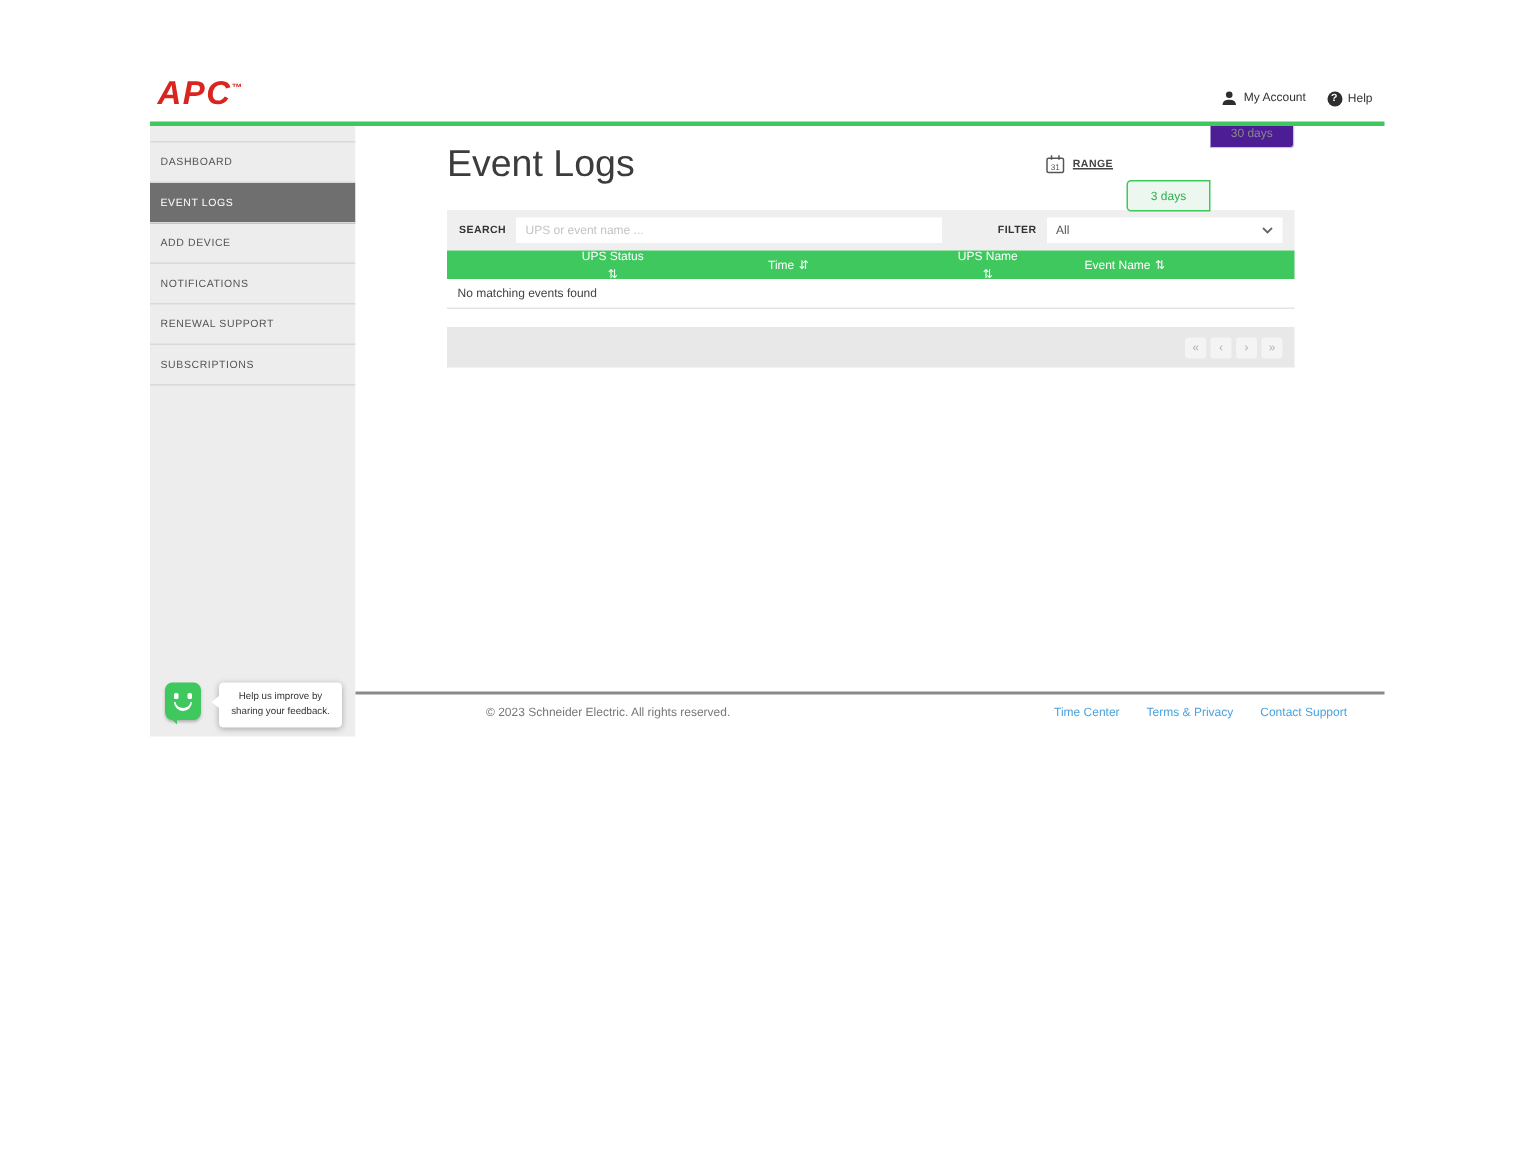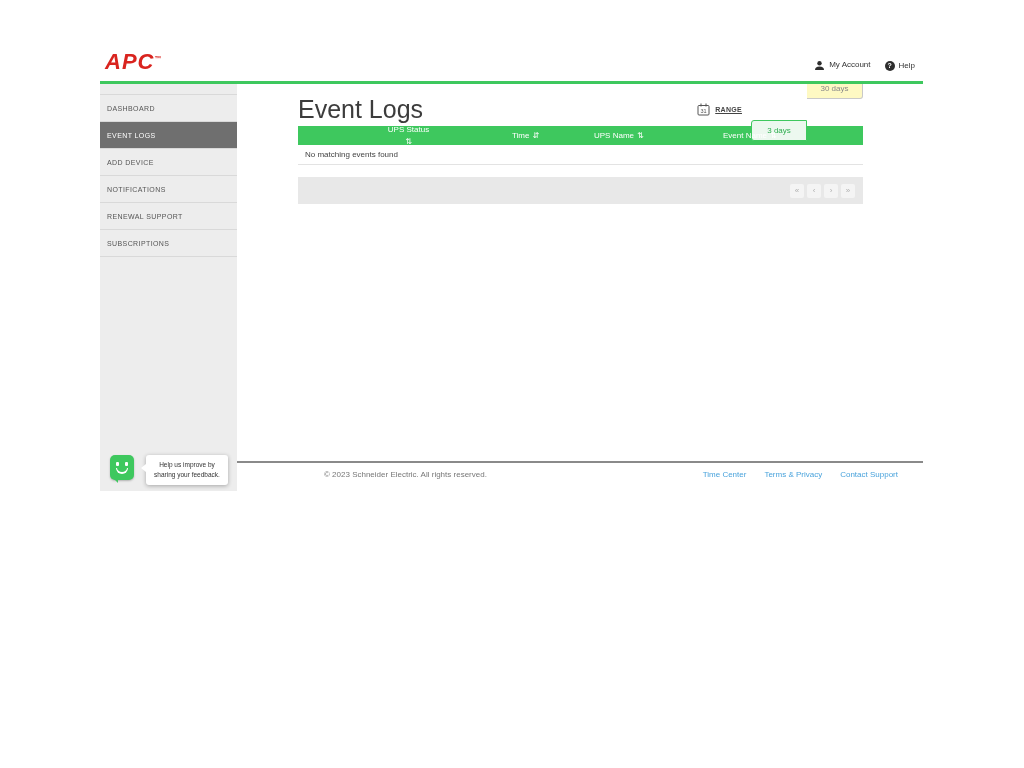--- a/index.html
+++ b/index.html
@@ -26,21 +26,21 @@
 
   
   .title-row { margin-top:8px; display:flex; align-items:center; justify-content:space-between; height:34px; }
   .page-title { font-size:25px; font-weight:400; color:#3c3c3c; }
   .range-wrap { display:flex; align-items:center; gap:5px; }
   .cal-icon { display:block; }
   .range-label { font-size:7px; font-weight:bold; color:#444; text-decoration:underline; letter-spacing:.3px; }
   .range-group { display:flex; margin-left:4px; }
   .range-btn { width:56px; height:21px; font-size:8px; display:flex; align-items:center; justify-content:center; cursor:pointer; }
   .range-btn.selected { background:#ecf8ef; border:1px solid #3ec85e; color:#2fae50; border-radius:3px 0 0 3px;margin-top:42px; }
-  .range-btn.unselected { background:#fef9c3; border:1px solid #c9c9c9; border-left:none; color:#888; border-radius:0 3px 3px 0; }
+  .range-btn.unselected { background:#4c1d95; border:1px solid #c9c9c9; border-left:none; color:#888; border-radius:0 3px 3px 0; }
 
   
   .banner { margin-top:10px; height:28px; background:#f6f6f6; border-radius:2px; display:flex; align-items:center; padding:0 10px; cursor:pointer; }
   .banner-text { font-size:8px; color:#555; margin-left:7px; }
   .banner-text b { color:#333; }
   .banner-chevron { margin-left:auto; display:block; }
 
   
   .search-row { margin-top:14px; height:27px; background:#efefef; display:flex; align-items:center; padding:0 8px; }
   .mini-label { font-size:7px; font-weight:bold; color:#333; letter-spacing:.3px; }
@@ -52,21 +52,21 @@
 
   
   .download-row { margin-top:9px; height:14px; display:flex; justify-content:flex-end; align-items:center; }
   .download-link { font-size:8px; color:#4aa3dc; text-decoration:none; display:flex; align-items:center; gap:3px; cursor:pointer; }
 
   
   .tbl-head { height:19px; background:#3ec85e; display:flex; align-items:center; color:#fff; font-size:8px; }
   .th { display:flex; align-items:center; gap:3px; cursor:pointer; }
   .th-ups-status { width:214px; padding-left:7px;flex-direction:column; }
   .th-time { width:82px; }
-  .th-ups-name { width:129px; }
+  .th-ups-name { width:129px;flex-direction:column; }
   .th-event-name { flex:1; }
   .sort-glyph { font-family:"DejaVu Sans", sans-serif; font-size:8px; }
   .tbl-empty { height:20px; line-height:20px; font-size:8px; color:#444; padding-left:7px; border-bottom:1px solid #e3e3e3; background:#fff; }
 
   
   .pager { margin-top:12px; height:27px; background:#e8e8e8; display:flex; align-items:center; justify-content:flex-end; padding-right:8px; gap:3px; }
   .pg-btn { width:14px; height:14px; background:#f4f4f4; border:none; border-radius:2px; color:#b0b0b0; font-size:8px; line-height:14px; text-align:center; cursor:pointer; font-family:"Liberation Sans", sans-serif; padding:0; }
 
   
   .main-footer { margin-top:auto; border-top:2px solid #8a8a8a; display:flex; align-items:flex-start; padding:7px 25px 12px 87px;text-align:center; }
@@ -132,20 +132,31 @@
             </svg>
             <span class="range-label">RANGE</span>
             <div class="range-group">
               <div class="range-btn selected">3 days</div>
               <div class="range-btn unselected">30 days</div>
             </div>
           </div>
         </div>
 
 
+        <div class="search-row">
+          <span class="mini-label">SEARCH</span>
+          <input class="search-input" type="text" placeholder="UPS or event name ..." style="">
+          <span class="mini-label filter-label">FILTER</span>
+          <div class="filter-select">
+            <span>All</span>
+            <svg class="filter-caret" width="8" height="5" viewBox="0 0 8 5">
+                <path d="M1 1 L4 4 L7 1" fill="none" stroke="#666" stroke-width="1.2"></path>
+              </svg>
+          </div>
+        </div>
 
 
         <div class="tbl-head">
           <div class="th th-ups-status">
             <span>UPS Status</span>
             <span class="sort-glyph">⇅</span>
           </div>
           <div class="th th-time">
             <span>Time</span>
             <span class="sort-glyph">⇵</span>

